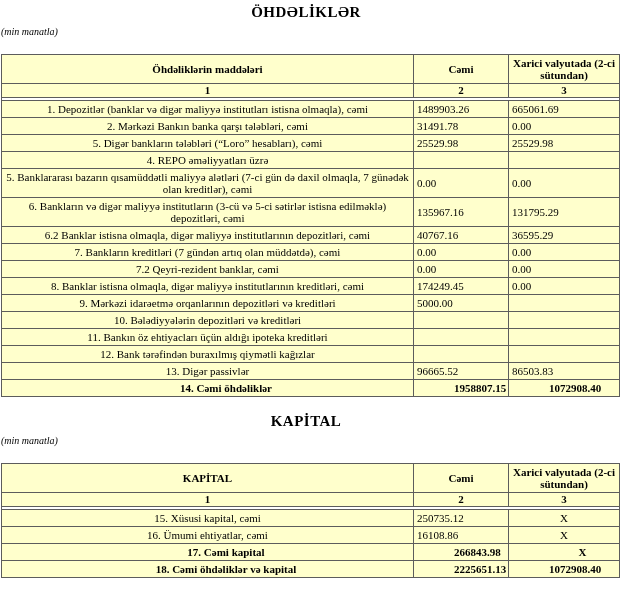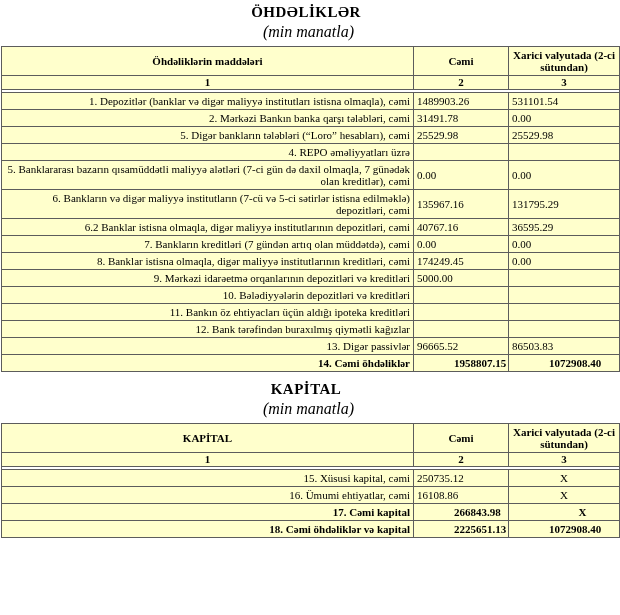--- a/index.html
+++ b/index.html
@@ -18,46 +18,46 @@
   }
   .section-title {
     text-align: center;
     font-size: 15px;
     font-weight: bold;
     margin: 2px 8px 5px 0;
     letter-spacing: 0.5px;
   }
   .section-title.second { margin-top: 9px; }
   .unit-note {
-    text-align: center;
+    text-align: left;
     font-style: italic;
-    font-size: 16px;
+    font-size: 10px;
     line-height: 12px;
     margin: 0 3px 1px 0;
   }
   table.report {
     border-collapse: collapse;
     table-layout: fixed;
     width: 618px;
-    margin: 8px auto;
+    margin: 16px auto;
     font-size: 11px;
     line-height: 12px;
   }
   table.report td, table.report th {
     border: 1px solid #5c5c5c;
     background: #ffffcc;
     padding: 2px 3px;
     vertical-align: middle;
     overflow: hidden;
   }
   table.report th {
     text-align: center;
     font-weight: bold;
   }
-  td.label { text-align: right; }
+  td.label { text-align: center; }
   td.num   { text-align: left; padding-right: 6px; }
   td.center{ text-align: center; }
   tr.bold td { font-weight: bold; padding-left: 40px; }
   td.blank { background: #ffffff; }
   tr.index-row td {
     text-align: center;
     font-weight: bold;
     padding: 0 3px 1px 3px;
   }
   tr.spacer td {
@@ -94,21 +94,21 @@
           <td>2</td>
           <td>3</td>
         </tr>
         <tr class="spacer">
             <td colspan="3"></td>
           </tr>
 
         <tr>
           <td class="label">1. Depozitlər (banklar və digər maliyyə institutları istisna olmaqla), cəmi</td>
           <td class="num">1489903.26</td>
-          <td class="num">531101.54</td>
+          <td class="num">665061.69</td>
         </tr>
         <tr>
           <td class="label">2. Mərkəzi Bankın banka qarşı tələbləri, cəmi</td>
           <td class="num">31491.78</td>
           <td class="num">0.00</td>
         </tr>
         <tr>
           <td class="label">5. Digər bankların tələbləri (“Loro” hesabları), cəmi</td>
           <td class="num">25529.98</td>
           <td class="num">25529.98</td>
@@ -117,31 +117,36 @@
           <td class="label">4. REPO əməliyyatları  üzrə</td>
           <td class="num blank"></td>
           <td class="num blank"></td>
         </tr>
         <tr>
           <td class="label">5. Banklararası bazarın qısamüddətli maliyyə alətləri (7-ci gün də daxil olmaqla, 7 günədək olan kreditlər), cəmi</td>
           <td class="num">0.00</td>
           <td class="num">0.00</td>
         </tr>
         <tr>
-          <td class="label">6. Bankların və digər maliyyə institutların (7-cü və 5-ci sətirlər istisna edilməklə) depozitləri, cəmi</td>
+          <td class="label">6. Bankların və digər maliyyə institutların (3-cü və 5-ci sətirlər istisna edilməklə) depozitləri, cəmi</td>
           <td class="num">135967.16</td>
           <td class="num">131795.29</td>
         </tr>
         <tr>
           <td class="label">6.2 Banklar istisna olmaqla, digər maliyyə institutlarının depozitləri, cəmi</td>
           <td class="num">40767.16</td>
           <td class="num">36595.29</td>
         </tr>
         <tr>
           <td class="label">7. Bankların kreditləri (7 gündən artıq olan müddətdə), cəmi</td>
+          <td class="num">0.00</td>
+          <td class="num">0.00</td>
+        </tr>
+        <tr>
+          <td class="label">7.2 Qeyri-rezident banklar, cəmi</td>
           <td class="num">0.00</td>
           <td class="num">0.00</td>
         </tr>
         <tr>
           <td class="label">8. Banklar istisna olmaqla, digər maliyyə institutlarının kreditləri, cəmi</td>
           <td class="num">174249.45</td>
           <td class="num">0.00</td>
         </tr>
         <tr>
           <td class="label">9. Mərkəzi idarəetmə orqanlarının depozitləri və kreditləri</td>

